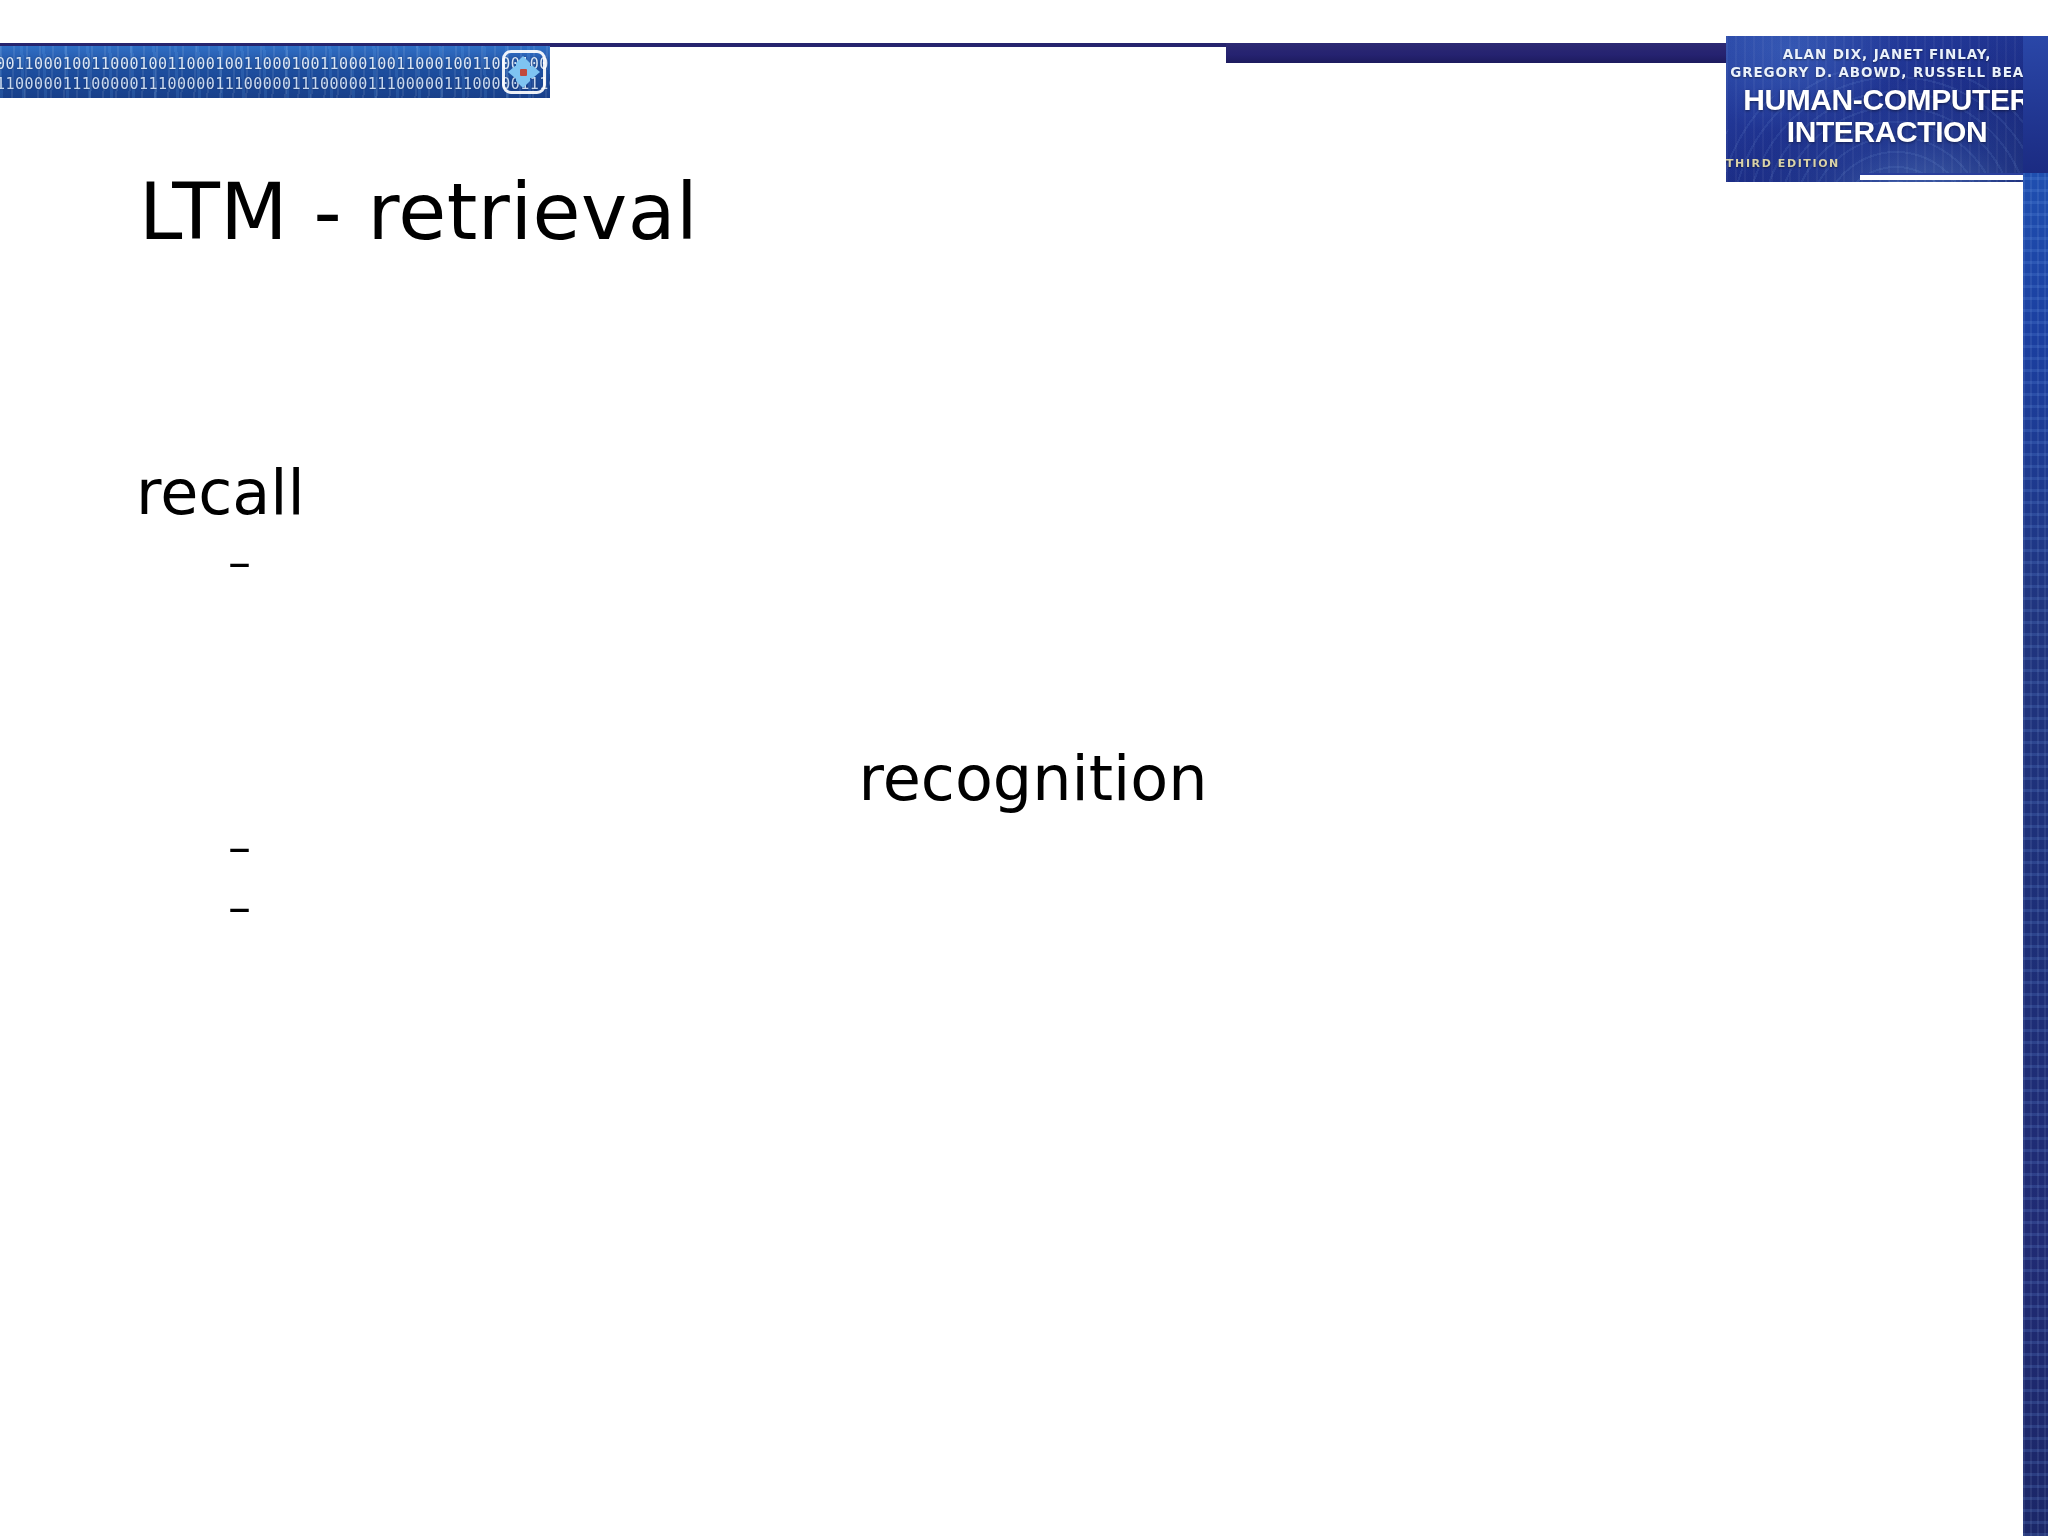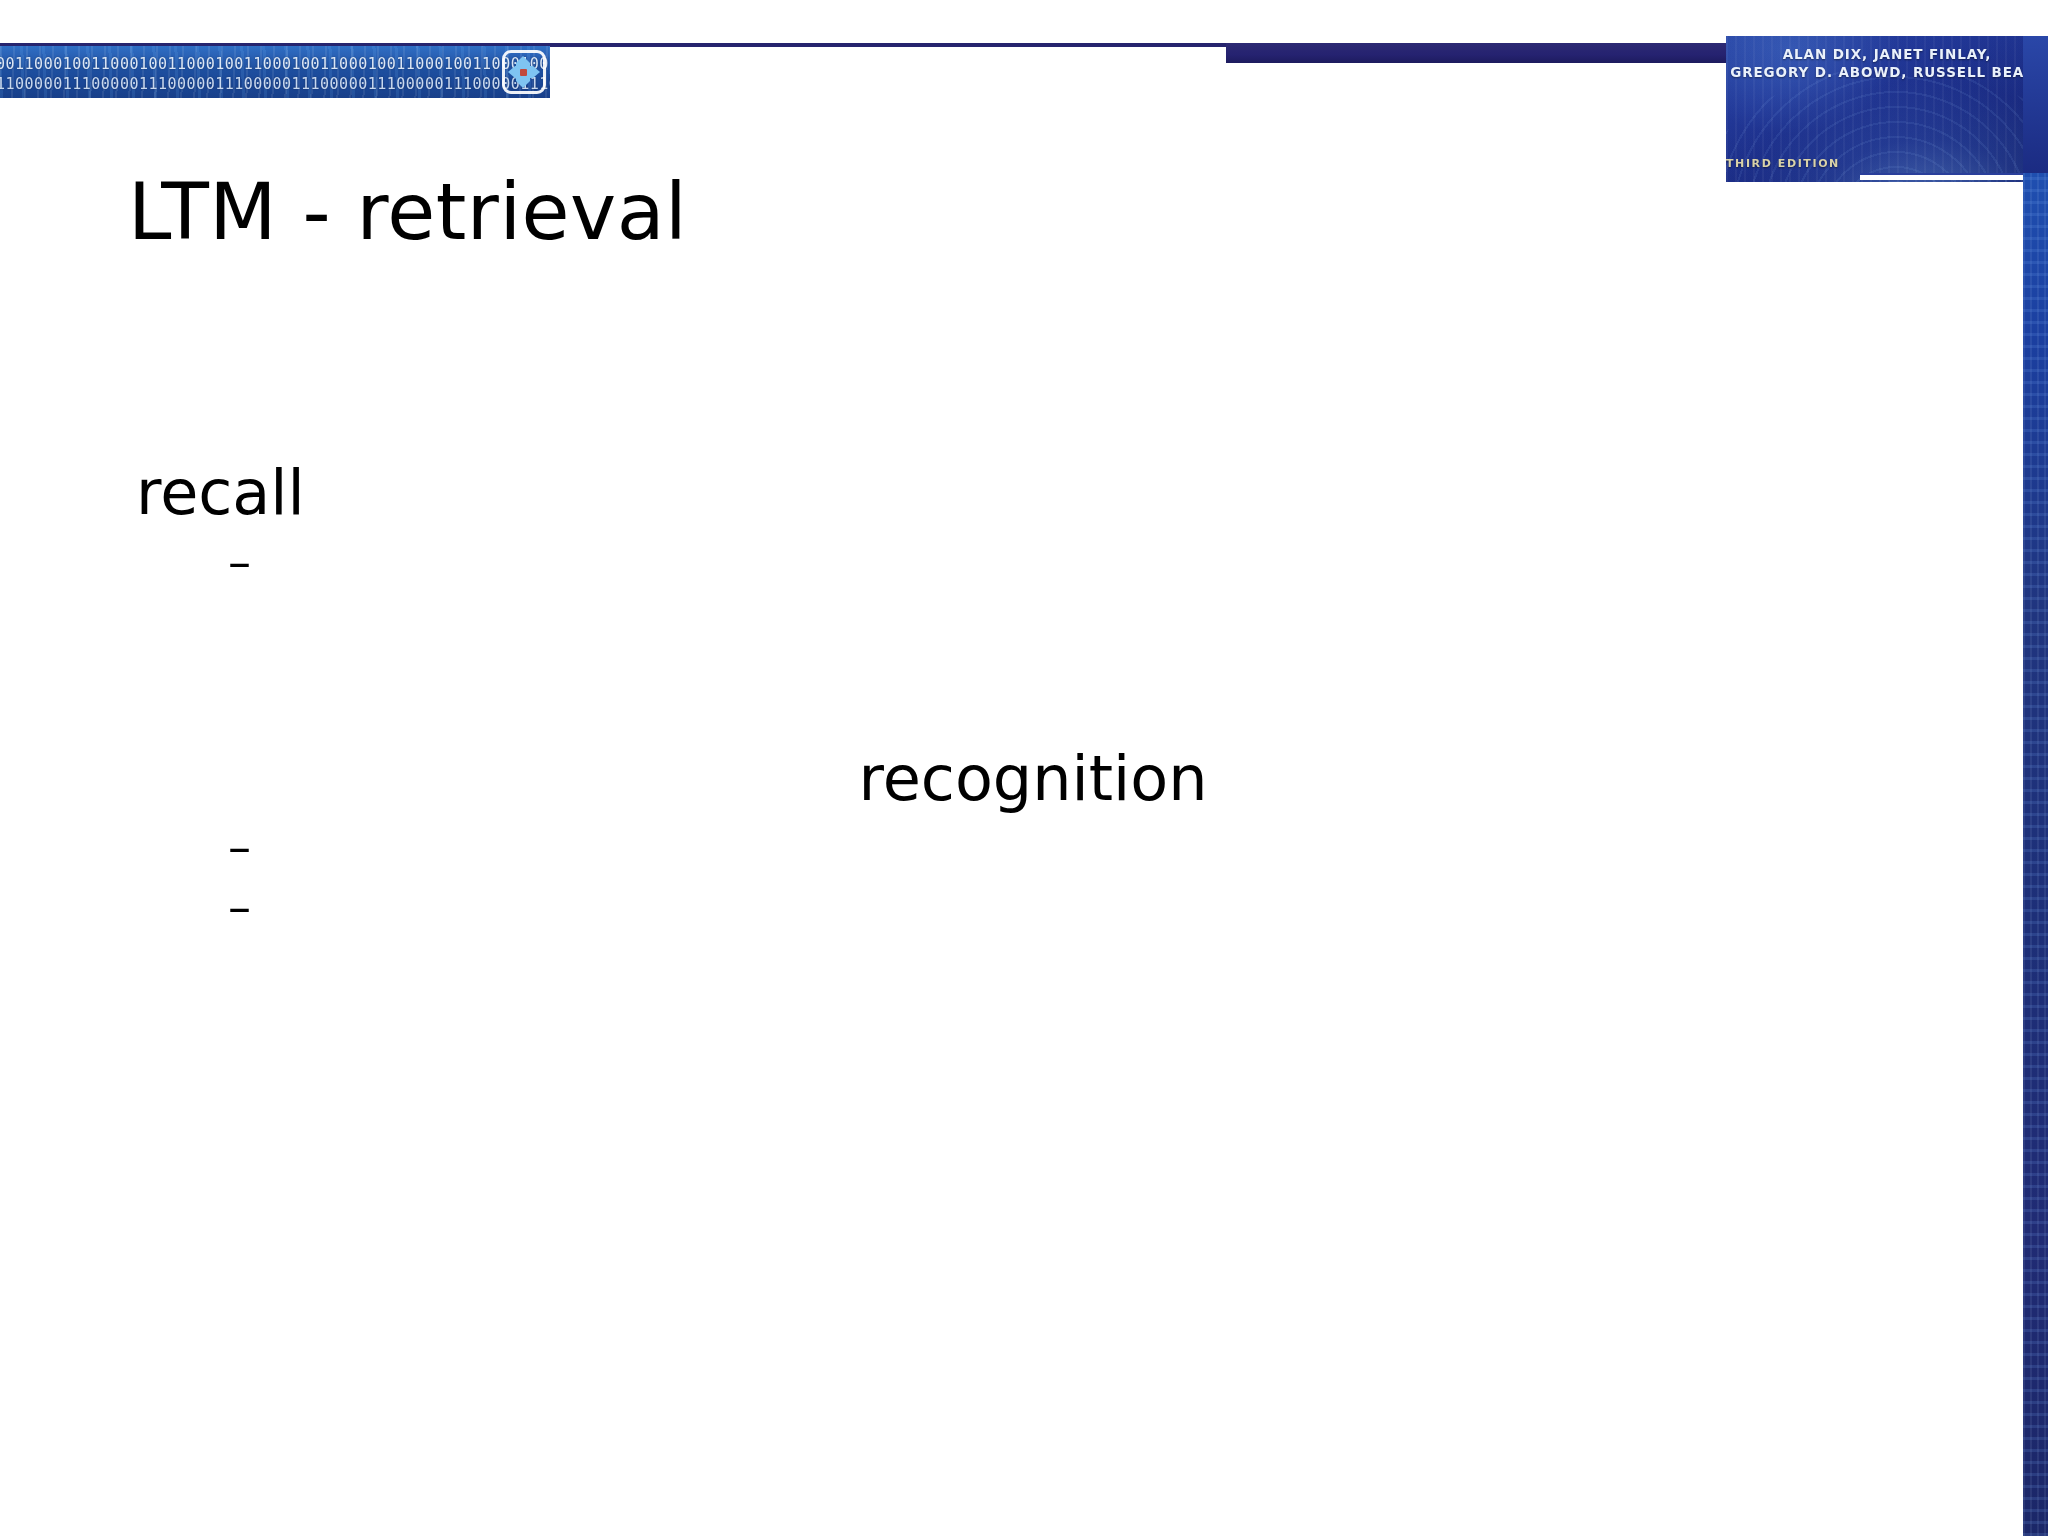--- a/index.html
+++ b/index.html
@@ -246,21 +246,21 @@
     top: 173px;
     width: 163px;
     height: 5px;
     background: #ffffff;
     border-top: 2px solid #2a3f9b;
   }
 
   
   .slide-title {
     position: absolute;
-    left: 128px;
+    left: 139px;
     top: 167px;
     font-family: "DejaVu Sans", sans-serif;
     font-size: 78px;
     font-weight: 400;
     color: #000000;
     letter-spacing: 0.5px;
     white-space: nowrap;
   }
 
   .body-block {
@@ -328,20 +328,24 @@
     <div class="diamond-v"></div>
     <div class="core"></div>
   </div>
 
   <div class="book-cover">
     <div class="rings"></div>
     <div class="fleck"></div>
     <div class="authors">
       <div>ALAN DIX, JANET FINLAY,</div>
       <div>GREGORY D. ABOWD, RUSSELL BEALE</div>
+    </div>
+    <div class="title-main">
+      <div>HUMAN-COMPUTER</div>
+      <div>INTERACTION</div>
     </div>
     <div class="edition">THIRD EDITION</div>
   </div>
   <div class="right-strip-cap"></div>
   <div class="cover-underline"></div>
 
   <div class="right-strip">
     <div class="tex"></div>
   </div>
 

